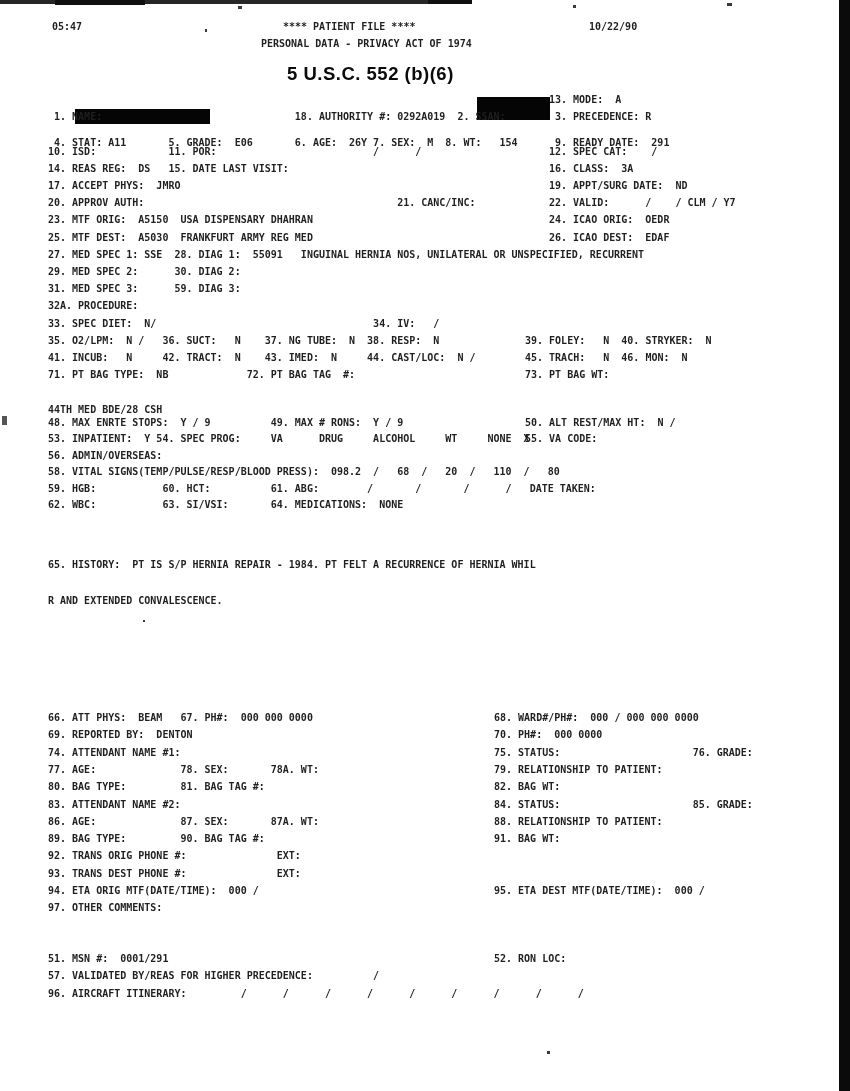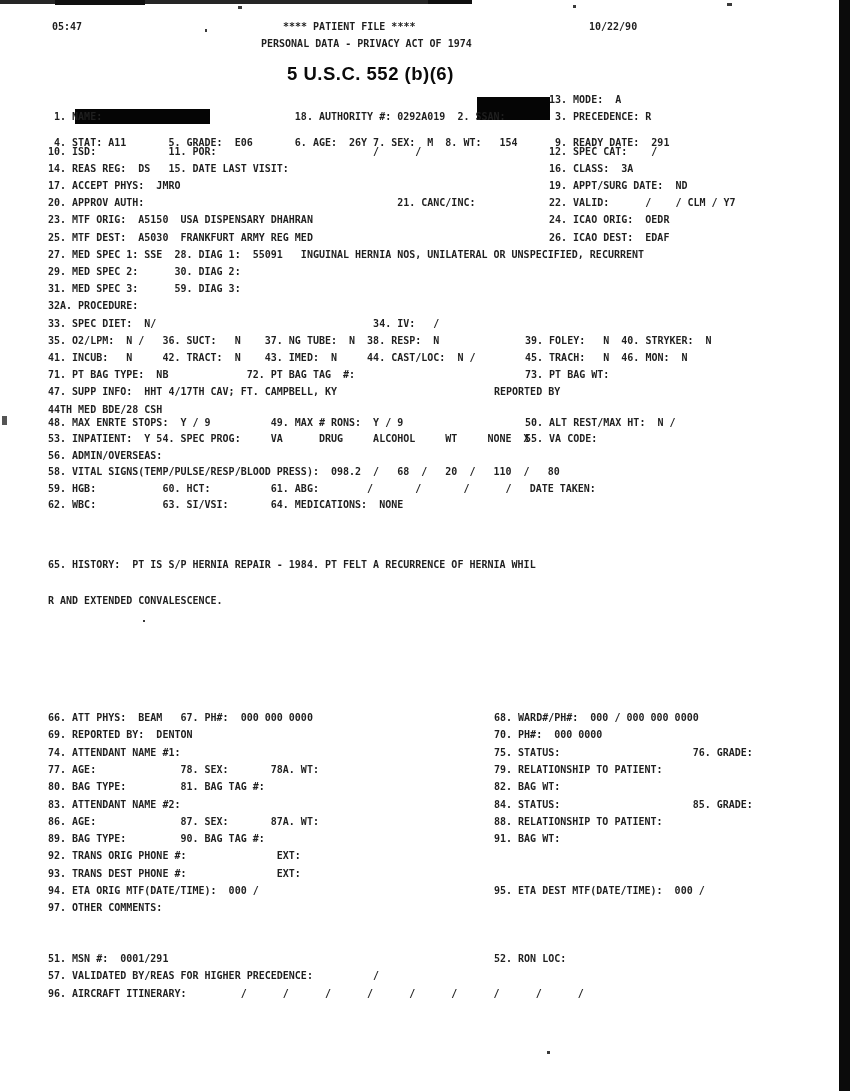--- a/index.html
+++ b/index.html
@@ -63,21 +63,20 @@
   <div class="ln" style="top:213px"><span class="lt">23. MTF ORIG:  A5150  USA DISPENSARY DHAHRAN</span><span class="rt x549">24. ICAO ORIG:  OEDR</span></div>
   <div class="ln" style="top:231px"><span class="lt">25. MTF DEST:  A5030  FRANKFURT ARMY REG MED</span><span class="rt x549">26. ICAO DEST:  EDAF</span></div>
   <div class="ln" style="top:248px"><span class="lt">27. MED SPEC 1: SSE  28. DIAG 1:  55091   INGUINAL HERNIA NOS, UNILATERAL OR UNSPECIFIED, RECURRENT</span></div>
   <div class="ln" style="top:265px"><span class="lt">29. MED SPEC 2:      30. DIAG 2:</span></div>
   <div class="ln" style="top:282px"><span class="lt">31. MED SPEC 3:      59. DIAG 3:</span></div>
   <div class="ln" style="top:299px"><span class="lt">32A. PROCEDURE:</span></div>
   <div class="ln" style="top:317px"><span class="lt">33. SPEC DIET:  N/                                    34. IV:   /</span></div>
   <div class="ln" style="top:334px"><span class="lt">35. O2/LPM:  N /   36. SUCT:   N    37. NG TUBE:  N  38. RESP:  N</span><span class="rt x525">39. FOLEY:   N  40. STRYKER:  N</span></div>
   <div class="ln" style="top:351px"><span class="lt">41. INCUB:   N     42. TRACT:  N    43. IMED:  N     44. CAST/LOC:  N /</span><span class="rt x525">45. TRACH:   N  46. MON:  N</span></div>
   <div class="ln" style="top:368px"><span class="lt">71. PT BAG TYPE:  NB             72. PT BAG TAG  #:</span><span class="rt x525">73. PT BAG WT:</span></div>
-  <div class="ln" style="top:385px"><span class="lt">47. SUPP INFO:  HHT 4/17TH CAV; FT. CAMPBELL, KY</span><span class="rt x494">REPORTED BY</span></div>
   <div class="ln" style="top:403px"><span class="lt">44TH MED BDE/28 CSH</span></div>
   <div class="ln" style="top:416px"><span class="lt">48. MAX ENRTE STOPS:  Y / 9          49. MAX # RONS:  Y / 9</span><span class="rt x525">50. ALT REST/MAX HT:  N /</span></div>
   <div class="ln" style="top:432px"><span class="lt">53. INPATIENT:  Y 54. SPEC PROG:     VA      DRUG     ALCOHOL     WT     NONE  X</span><span class="rt x525">55. VA CODE:</span></div>
   <div class="ln" style="top:449px"><span class="lt">56. ADMIN/OVERSEAS:</span></div>
   <div class="ln" style="top:465px"><span class="lt">58. VITAL SIGNS(TEMP/PULSE/RESP/BLOOD PRESS):  098.2  /   68  /   20  /   110  /   80</span></div>
   <div class="ln" style="top:482px"><span class="lt">59. HGB:           60. HCT:          61. ABG:        /       /       /      /   DATE TAKEN:</span></div>
   <div class="ln" style="top:498px"><span class="lt">62. WBC:           63. SI/VSI:       64. MEDICATIONS:  NONE</span></div>
 
   <div class="ln" style="top:558px"><span class="lt">65. HISTORY:  PT IS S/P HERNIA REPAIR - 1984. PT FELT A RECURRENCE OF HERNIA WHIL</span></div>
   <div class="ln" style="top:594px"><span class="lt">R AND EXTENDED CONVALESCENCE.</span></div>

